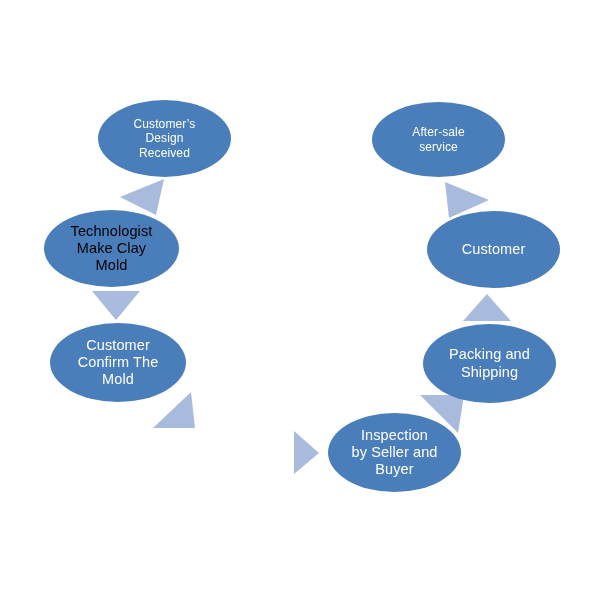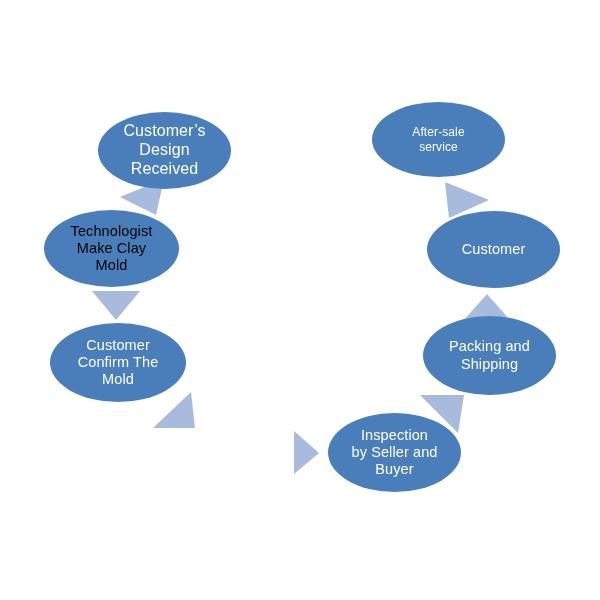--- a/index.html
+++ b/index.html
@@ -77,41 +77,41 @@
     <div class="arrow" style="left: 461px; top: 292px; width: 52px; height: 31px;">
       <svg width="52" height="31" viewBox="0 0 52 31">
         <polygon points="26,2 50,29 2,29" fill="#A8BBDC"></polygon>
       </svg>
     </div>
     <div class="arrow" style="left: 443px; top: 180px; width: 48px; height: 40px;">
       <svg width="48" height="40" viewBox="0 0 48 40">
         <polygon points="6,38 2,2 46,20" fill="#A8BBDC"></polygon>
       </svg>
     </div>
-    <div class="node" style="left: 98px; top: 112px; width: 133px; height: 77px; background: rgb(74, 126, 187); color: rgb(255, 255, 255); font-size: 16px;">
+    <div class="node" style="left: 98px; top: 100px; width: 133px; height: 77px; background: rgb(74, 126, 187); color: rgb(255, 255, 255); font-size: 12px;">
       <span class="node-label">Customer’s
 Design
 Received</span>
     </div>
     <div class="node" style="left: 44px; top: 210px; width: 135px; height: 77px; background: rgb(74, 126, 187); color: #000000; font-size: 14.5px;">
       <span class="node-label">Technologist
 Make Clay
 Mold</span>
     </div>
     <div class="node" style="left: 50px; top: 323px; width: 136px; height: 79px; background: rgb(74, 126, 187); color: rgb(255, 255, 255); font-size: 14.5px;">
       <span class="node-label">Customer
 Confirm The
 Mold</span>
     </div>
     <div class="node" style="left: 328px; top: 413px; width: 133px; height: 79px; background: rgb(74, 126, 187); color: rgb(255, 255, 255); font-size: 14.5px; justify-content: flex-end;">
       <span class="node-label">Inspection
 by Seller and
 Buyer</span>
     </div>
-    <div class="node" style="left: 423px; top: 316px; width: 133px; height: 79px; background: rgb(74, 126, 187); color: rgb(255, 255, 255); font-size: 14.5px;">
+    <div class="node" style="left: 423px; top: 324px; width: 133px; height: 79px; background: rgb(74, 126, 187); color: rgb(255, 255, 255); font-size: 14.5px;">
       <span class="node-label">Packing and
 Shipping</span>
     </div>
     <div class="node" style="left: 427px; top: 211px; width: 133px; height: 77px; background: rgb(74, 126, 187); color: rgb(255, 255, 255); font-size: 14.5px;">
       <span class="node-label">Customer</span>
     </div>
     <div class="node" style="left: 372px; top: 102px; width: 133px; height: 75px; background: rgb(74, 126, 187); color: #ffffff; font-size: 12px;">
       <span class="node-label">After-sale
 service</span>
     </div>

